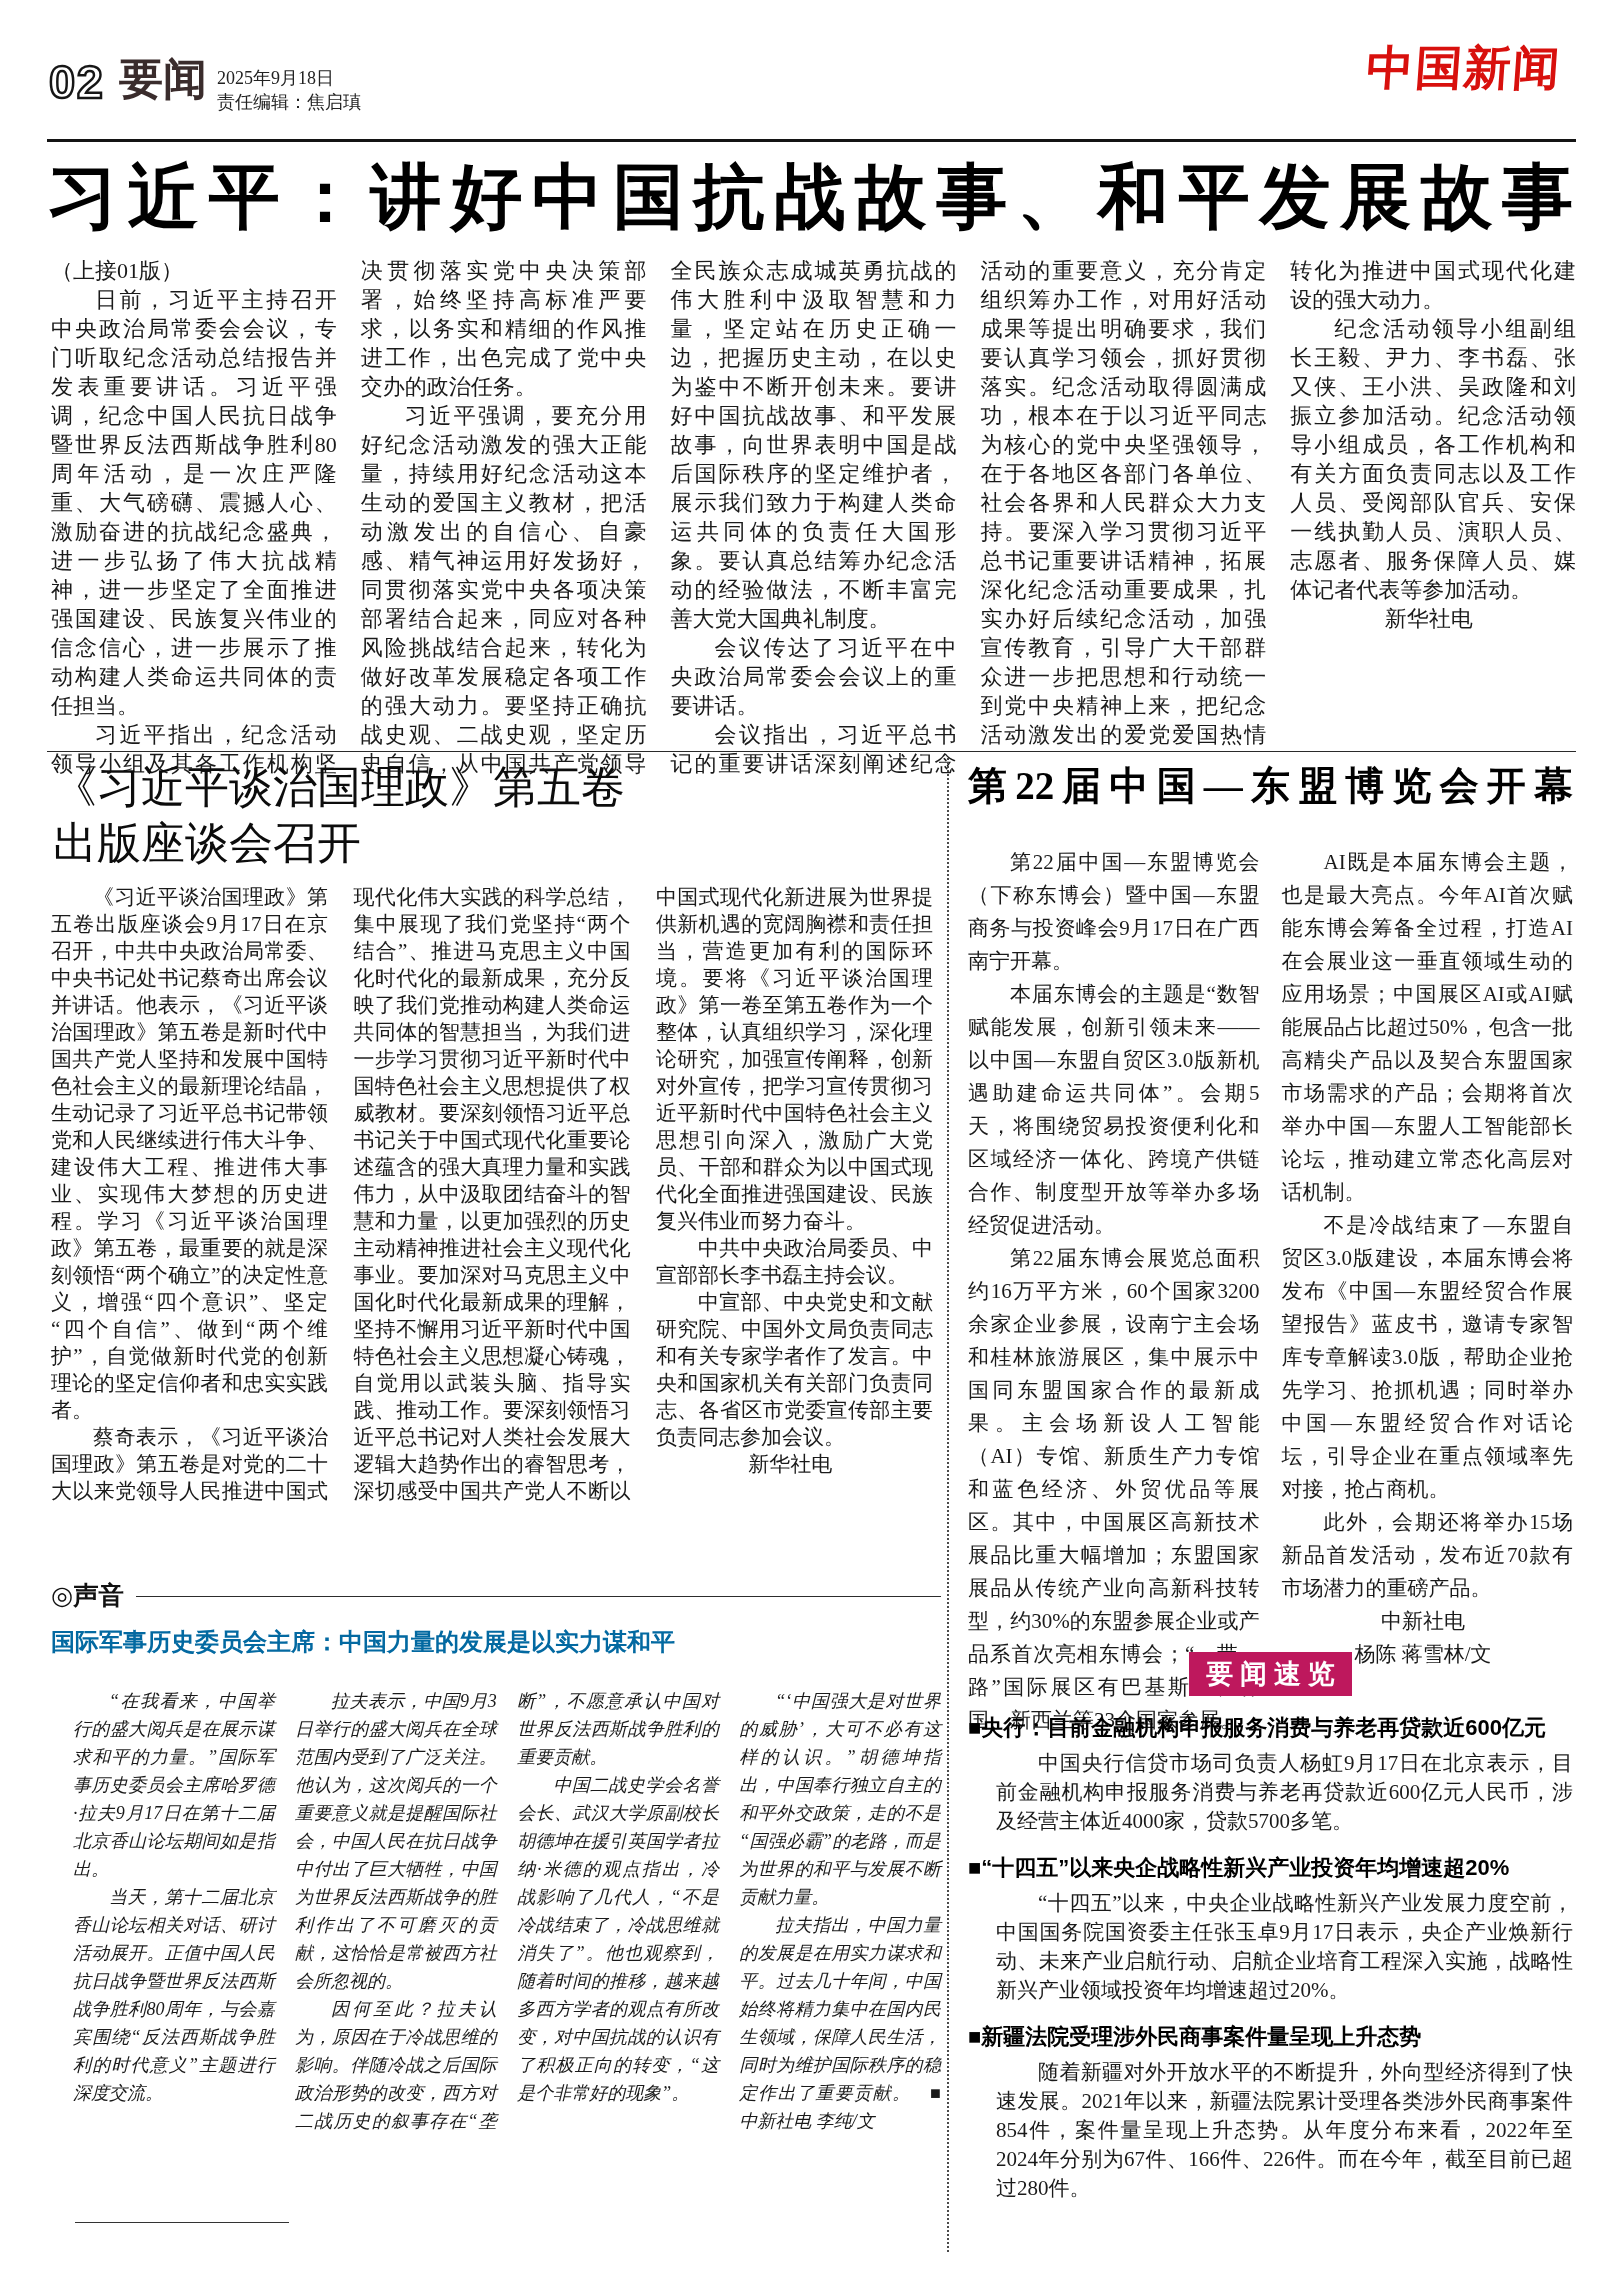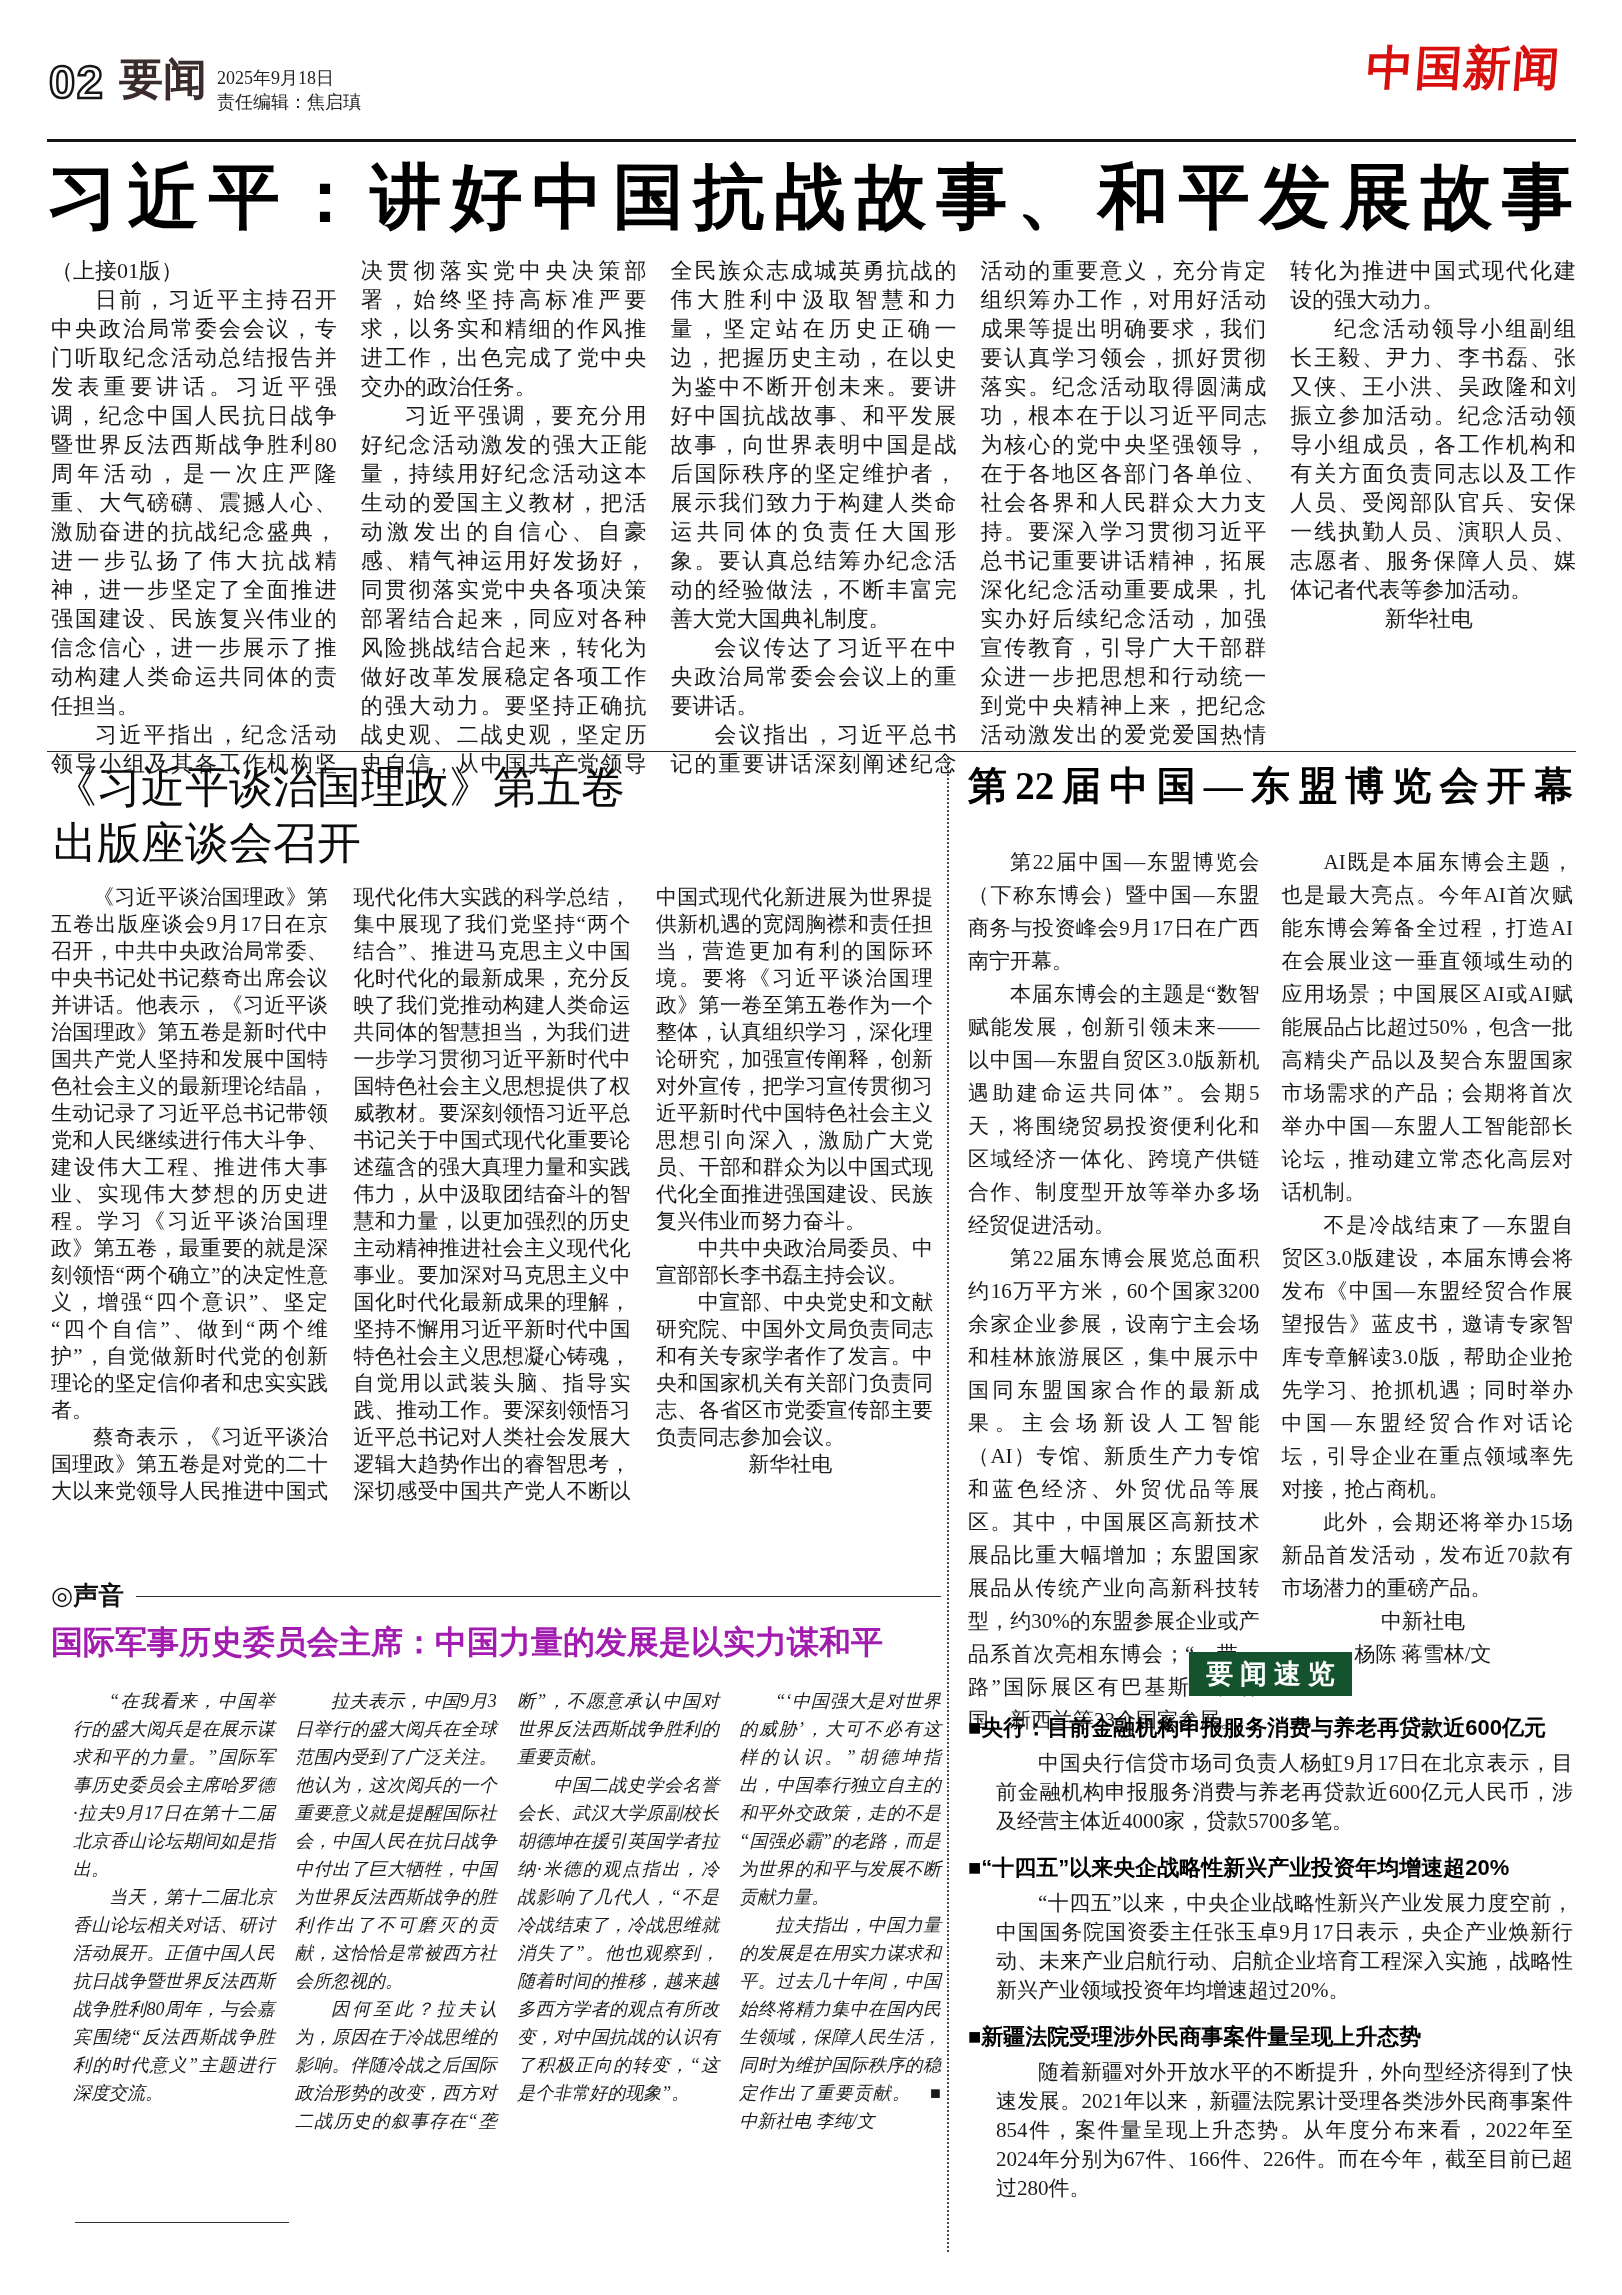--- a/index.html
+++ b/index.html
@@ -46,29 +46,29 @@
   .expo-title{margin:0;font-size:39px;line-height:49px;font-weight:700;color:#000;
           text-align:justify;text-align-last:justify;}
   .expo-body{margin-top:36px;column-count:2;column-gap:22px;font-size:21px;line-height:33px;text-align:justify;}
 
   
   .voice-head{position:absolute;left:51px;top:1579px;width:890px;display:flex;align-items:center;gap:12px;}
   .voice-label{font-family:"Liberation Sans","DejaVu Sans",sans-serif;font-size:25.4px;font-weight:700;color:#111;white-space:nowrap;}
   .voice-line{flex:1;border-top:1.7px solid #2c2c2c;}
   .voice-title{position:absolute;left:51px;top:1621px;width:890px;margin:0;
           font-family:"Liberation Sans","DejaVu Sans",sans-serif;
-          font-size:32px;line-height:42px;font-weight:700;color:#a21caf;}
+          font-size:24px;line-height:42px;font-weight:700;color:#0369a1;}
   .voice-body{position:absolute;left:73px;top:1687px;width:868px;
           column-count:4;column-gap:20.4px;font-size:18px;line-height:28px;text-align:justify;
           font-style:italic;}
   .voice-endrule{position:absolute;left:75px;top:2222px;width:214px;border-top:1.7px solid #333;}
 
   
   .briefs{position:absolute;left:968px;top:1652px;width:605px;}
-  .brief-badge{display:block;margin:0 auto;width:fit-content;background:#14532d;color:#fff;
+  .brief-badge{display:block;margin:0 auto;width:fit-content;background:#be185d;color:#fff;
           font-family:"Liberation Sans","DejaVu Sans",sans-serif;
           font-size:27px;font-weight:700;letter-spacing:6.8px;padding:4.2px 10.2px 4.2px 17px;}
   .brief-item h3{margin:17px 0 6.8px 0;font-family:"Liberation Sans","DejaVu Sans",sans-serif;
           font-size:22px;line-height:29px;font-weight:700;color:#000;}
   .brief-item p{font-size:21px;line-height:29px;text-align:justify;margin-left:28px;}
 </style>
 </head>
 <body>
 
 <div class="page" data-name="newspaper-page">

